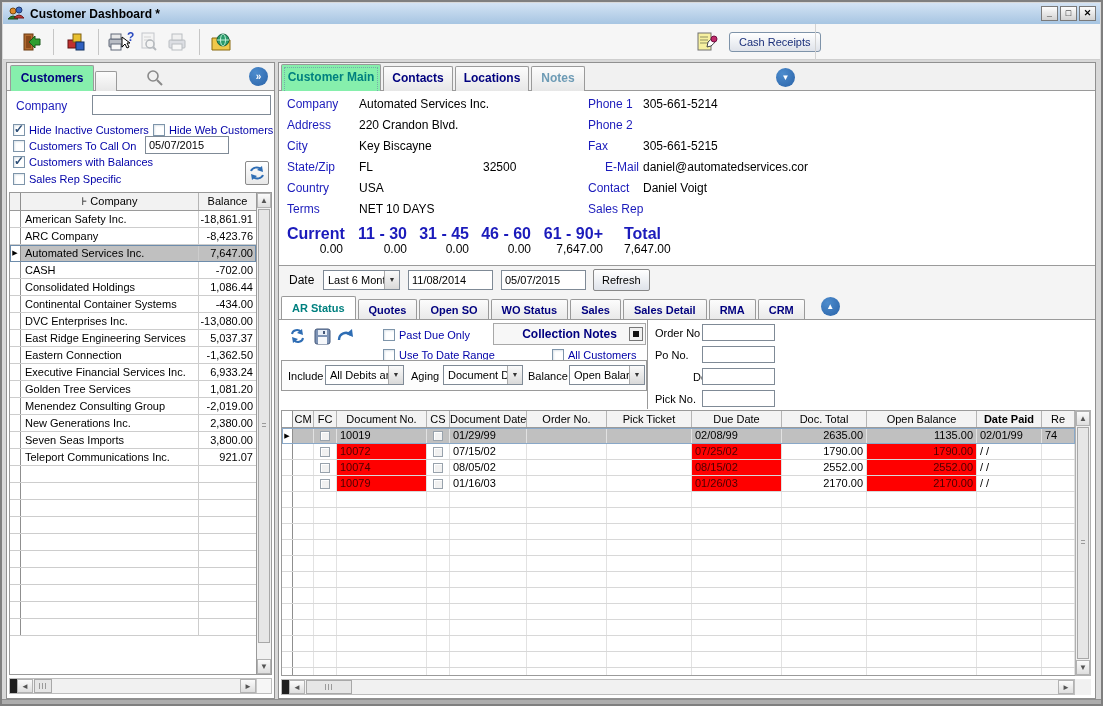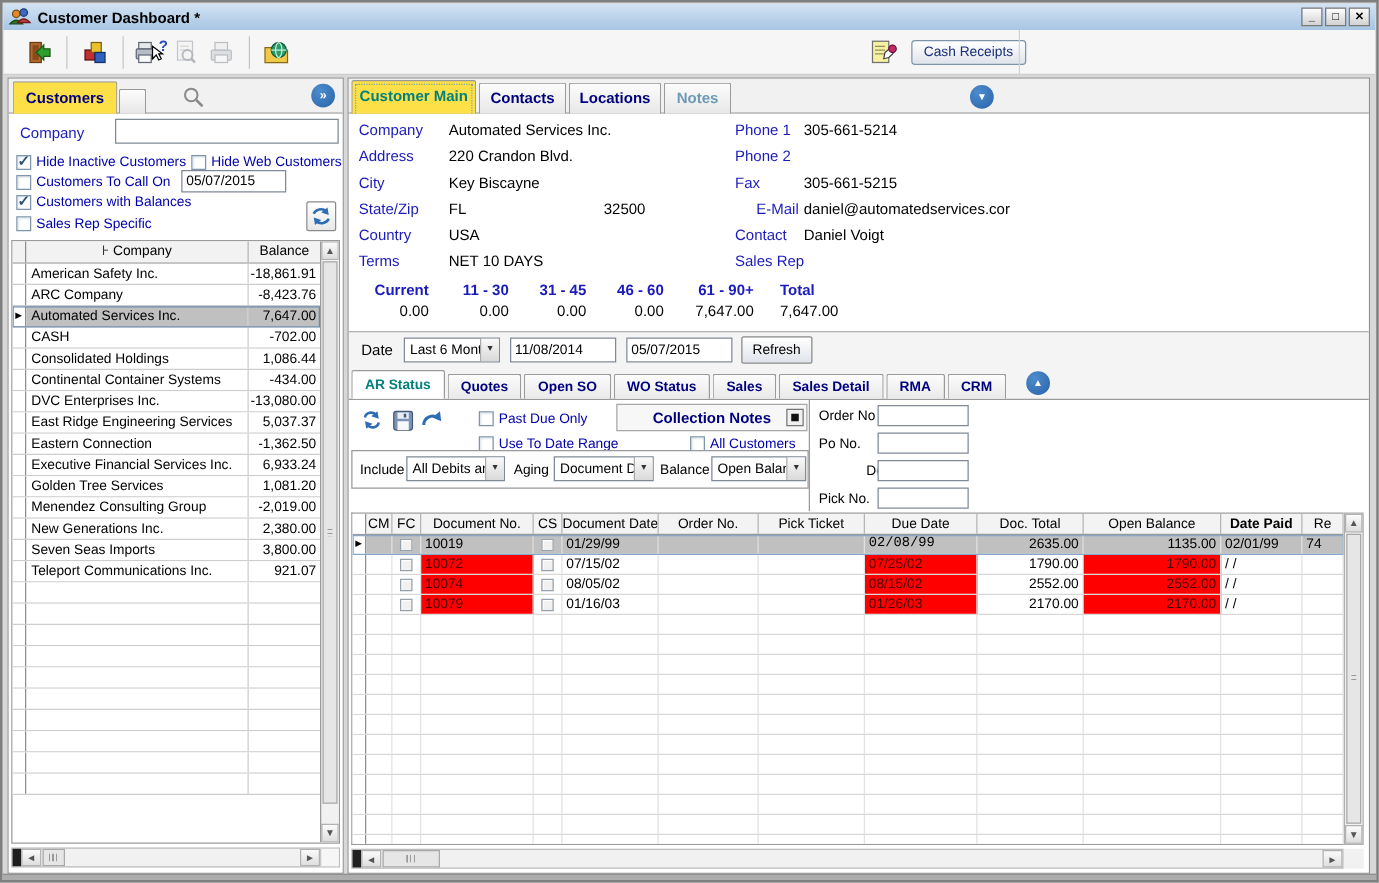--- a/index.html
+++ b/index.html
@@ -16,21 +16,21 @@
   .tb-sep{width:1px;height:26px;background:#c6c6c6;margin:0 8px;}
   .tb-right{position:absolute;left:690px;top:3px;height:30px;display:flex;align-items:center;gap:8px;}
   .tb-edge{position:absolute;left:812px;top:0;width:1px;height:36px;background:#d2d2d2;}
   .btn{border:1px solid #7e93a9;border-radius:3px;background:linear-gradient(#ffffff,#dfe3ea);font-size:11px;color:#1a2f7a;padding:3px 9px;font-family:inherit;}
   
   .left-panel{position:absolute;left:4px;top:60px;width:269px;height:637px;border:1px solid #909090;background:#f1f1f1;}
   .right-panel{position:absolute;left:276px;top:60px;width:818px;height:637px;border:1px solid #909090;background:#f1f1f1;}
   .bottombar{position:absolute;left:0;right:0;bottom:0;height:5px;background:#adadad;border-top:1px solid #8f8f8f;}
   .tabstrip{position:absolute;left:0;top:0;right:0;height:28px;background:#f1f1f1;border-bottom:1px solid #9a9a9a;}
   .tab{position:absolute;border:1px solid #9a9a9a;border-bottom:none;border-radius:2px 2px 0 0;background:linear-gradient(#fcfcfc,#e7e7e7);font-weight:bold;color:#00007f;text-align:center;font-size:12px;cursor:default;overflow:hidden;white-space:nowrap;}
-  .tab.active{background:#fde047;color:#00807f;z-index:2;}
+  .tab.active{background:#86efac;color:#00807f;z-index:2;}
   .tab.active .focusdots{position:absolute;left:2px;top:2px;right:2px;bottom:0;border:1px dotted #7aa;border-bottom:none;}
   .circle-btn{width:19px;height:19px;border-radius:50%;background:radial-gradient(circle at 35% 30%,#4d8ccd,#2a63a8);color:#fff;display:flex;align-items:center;justify-content:center;font-size:10px;font-weight:bold;line-height:1;cursor:default;}
   
   .lp-body{position:absolute;left:0;top:28px;right:0;bottom:0;background:#fff;}
   .flabel{position:absolute;font-size:12px;color:#1b1bbb;white-space:nowrap;}
   .fval{position:absolute;font-size:12px;color:#000;white-space:nowrap;}
   .cb-label{position:absolute;font-size:11px;color:#0000a8;white-space:nowrap;}
   .cb{position:absolute;width:12px;height:12px;border:1px solid #7e95aa;background:#fff;box-shadow:inset 1px 1px 2px #dde4ea;}
   .cb.checked::after{content:"\2713";position:absolute;left:0;top:-3px;font-size:12px;font-weight:bold;color:#2d4e77;}
   .tin{position:absolute;border:1px solid #7f8a96;font-size:11px;padding:1px 3px;font-family:inherit;background:#fff;color:#000;}
@@ -55,21 +55,21 @@
   .vthumb{position:absolute;left:1px;right:1px;background:#e6e6e6;border:1px solid #a8a8a8;}
   .vthumb::after{content:"";position:absolute;left:3px;right:3px;top:50%;margin-top:-3px;height:6px;background:repeating-linear-gradient(#9a9a9a 0 1px,transparent 1px 3px);}
   .hscroll{position:absolute;height:16px;background:#f1f1f1;border:1px solid #bdbdbd;display:flex;align-items:stretch;}
   .hgrip{width:7px;background:#1f1f1f;flex:none;}
   .hthumb{width:40px;background:#e6e6e6;border:1px solid #a8a8a8;flex:none;margin:0 1px;position:relative;}
   .hthumb::after{content:"";position:absolute;top:3px;bottom:3px;left:50%;margin-left:-4px;width:8px;background:repeating-linear-gradient(90deg,#9a9a9a 0 1px,transparent 1px 3px);}
   .htrack{flex:1;}
   .corner{width:15px;background:#f6f6f6;border-left:1px solid #c8c8c8;flex:none;}
   
   .detail{position:absolute;left:0;top:28px;right:0;height:175px;background:#fff;border-bottom:1px solid #9a9a9a;}
-  .ag-label{position:absolute;font-size:12px;font-weight:bold;color:#1b1bbb;white-space:nowrap;}
+  .ag-label{position:absolute;font-size:16px;font-weight:bold;color:#1b1bbb;white-space:nowrap;}
   .ag-val{position:absolute;font-size:12px;color:#000;white-space:nowrap;}
   
   .datebar{position:absolute;left:0;top:203px;right:0;height:30px;background:#f4f4f4;}
   .combo{position:absolute;border:1px solid #7f8a96;background:#fff;display:flex;height:20px;}
   .combo-text{flex:1;font-size:11px;padding:3px 0 0 4px;white-space:nowrap;overflow:hidden;color:#000;}
   .combo-btn{width:15px;background:linear-gradient(#fafafa,#d9d9d9);border-left:1px solid #aaa;text-align:center;font-size:7px;color:#333;line-height:18px;flex:none;}
   
   .subtabs{position:absolute;left:0;top:233px;right:0;height:24px;background:#f4f4f4;border-bottom:1px solid #9a9a9a;display:flex;align-items:flex-end;padding-left:2px;}
   .stab{border:1px solid #9a9a9a;border-bottom:none;border-radius:2px 2px 0 0;background:linear-gradient(#fcfcfc,#e9e9e9);font-size:11px;font-weight:bold;color:#00007f;padding:0 10px;margin-right:2px;height:20px;line-height:20px;cursor:default;}
   .stab.active{background:#fff;color:#00807f;height:23px;line-height:23px;}
@@ -530,21 +530,21 @@
         <div>
             <div class="dg-row sel">
               <span class="dg-marker">▶</span>
               <span class="dg-c" style="width: 21px;"></span>
               <span class="dg-c ctr" style="width: 23px;"><span class="mini-cb"></span></span>
               <span class="dg-c" style="width: 90px;">10019</span>
               <span class="dg-c ctr" style="width: 23px;"><span class="mini-cb"></span></span>
               <span class="dg-c" style="width: 77px;">01/29/99</span>
               <span class="dg-c" style="width: 80px;"></span>
               <span class="dg-c" style="width: 85px;"></span>
-              <span class="dg-c" style="width: 90px; font-family: Liberation Mono, monospace;">02/08/99</span>
+              <span class="dg-c" style="width: 90px;">02/08/99</span>
               <span class="dg-c num" style="width: 85px;">2635.00</span>
               <span class="dg-c num" style="width: 110px;">1135.00</span>
               <span class="dg-c" style="width: 65px;">02/01/99</span>
               <span class="dg-c" style="width: 33px;">74</span>
             </div>
             <div class="dg-row">
               <span class="dg-marker"></span>
               <span class="dg-c" style="width: 21px;"></span>
               <span class="dg-c ctr" style="width: 23px;"><span class="mini-cb"></span></span>
               <span class="dg-c red" style="width: 90px;">10072</span>

